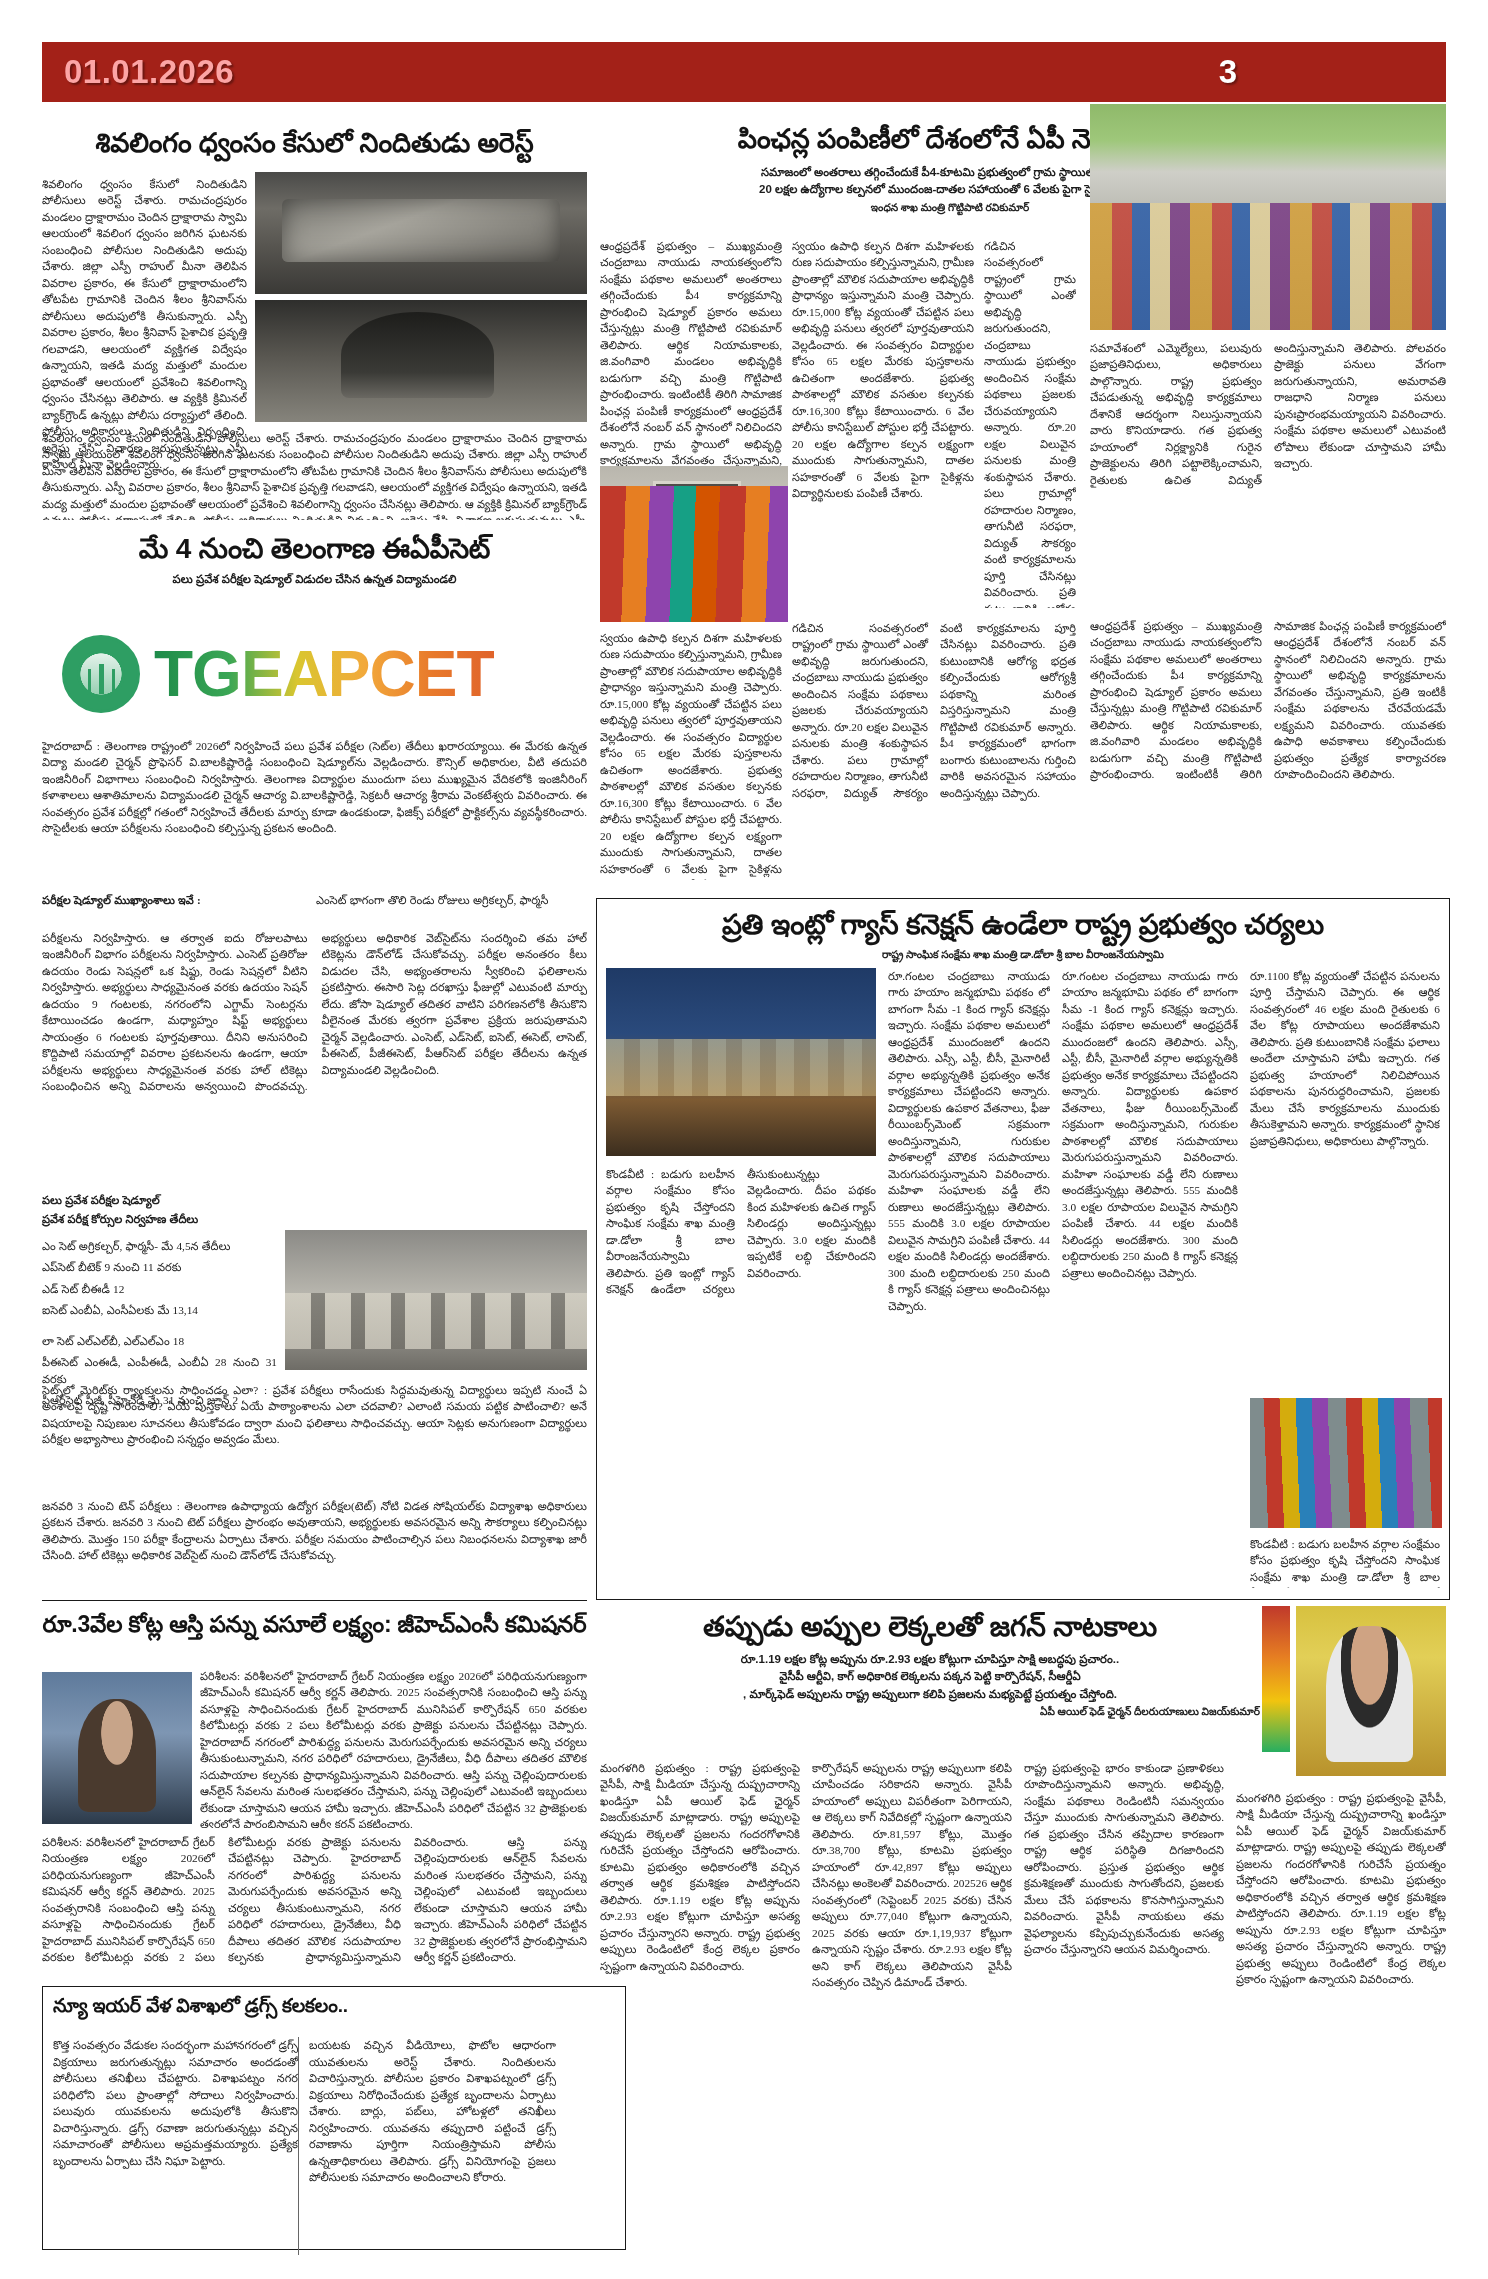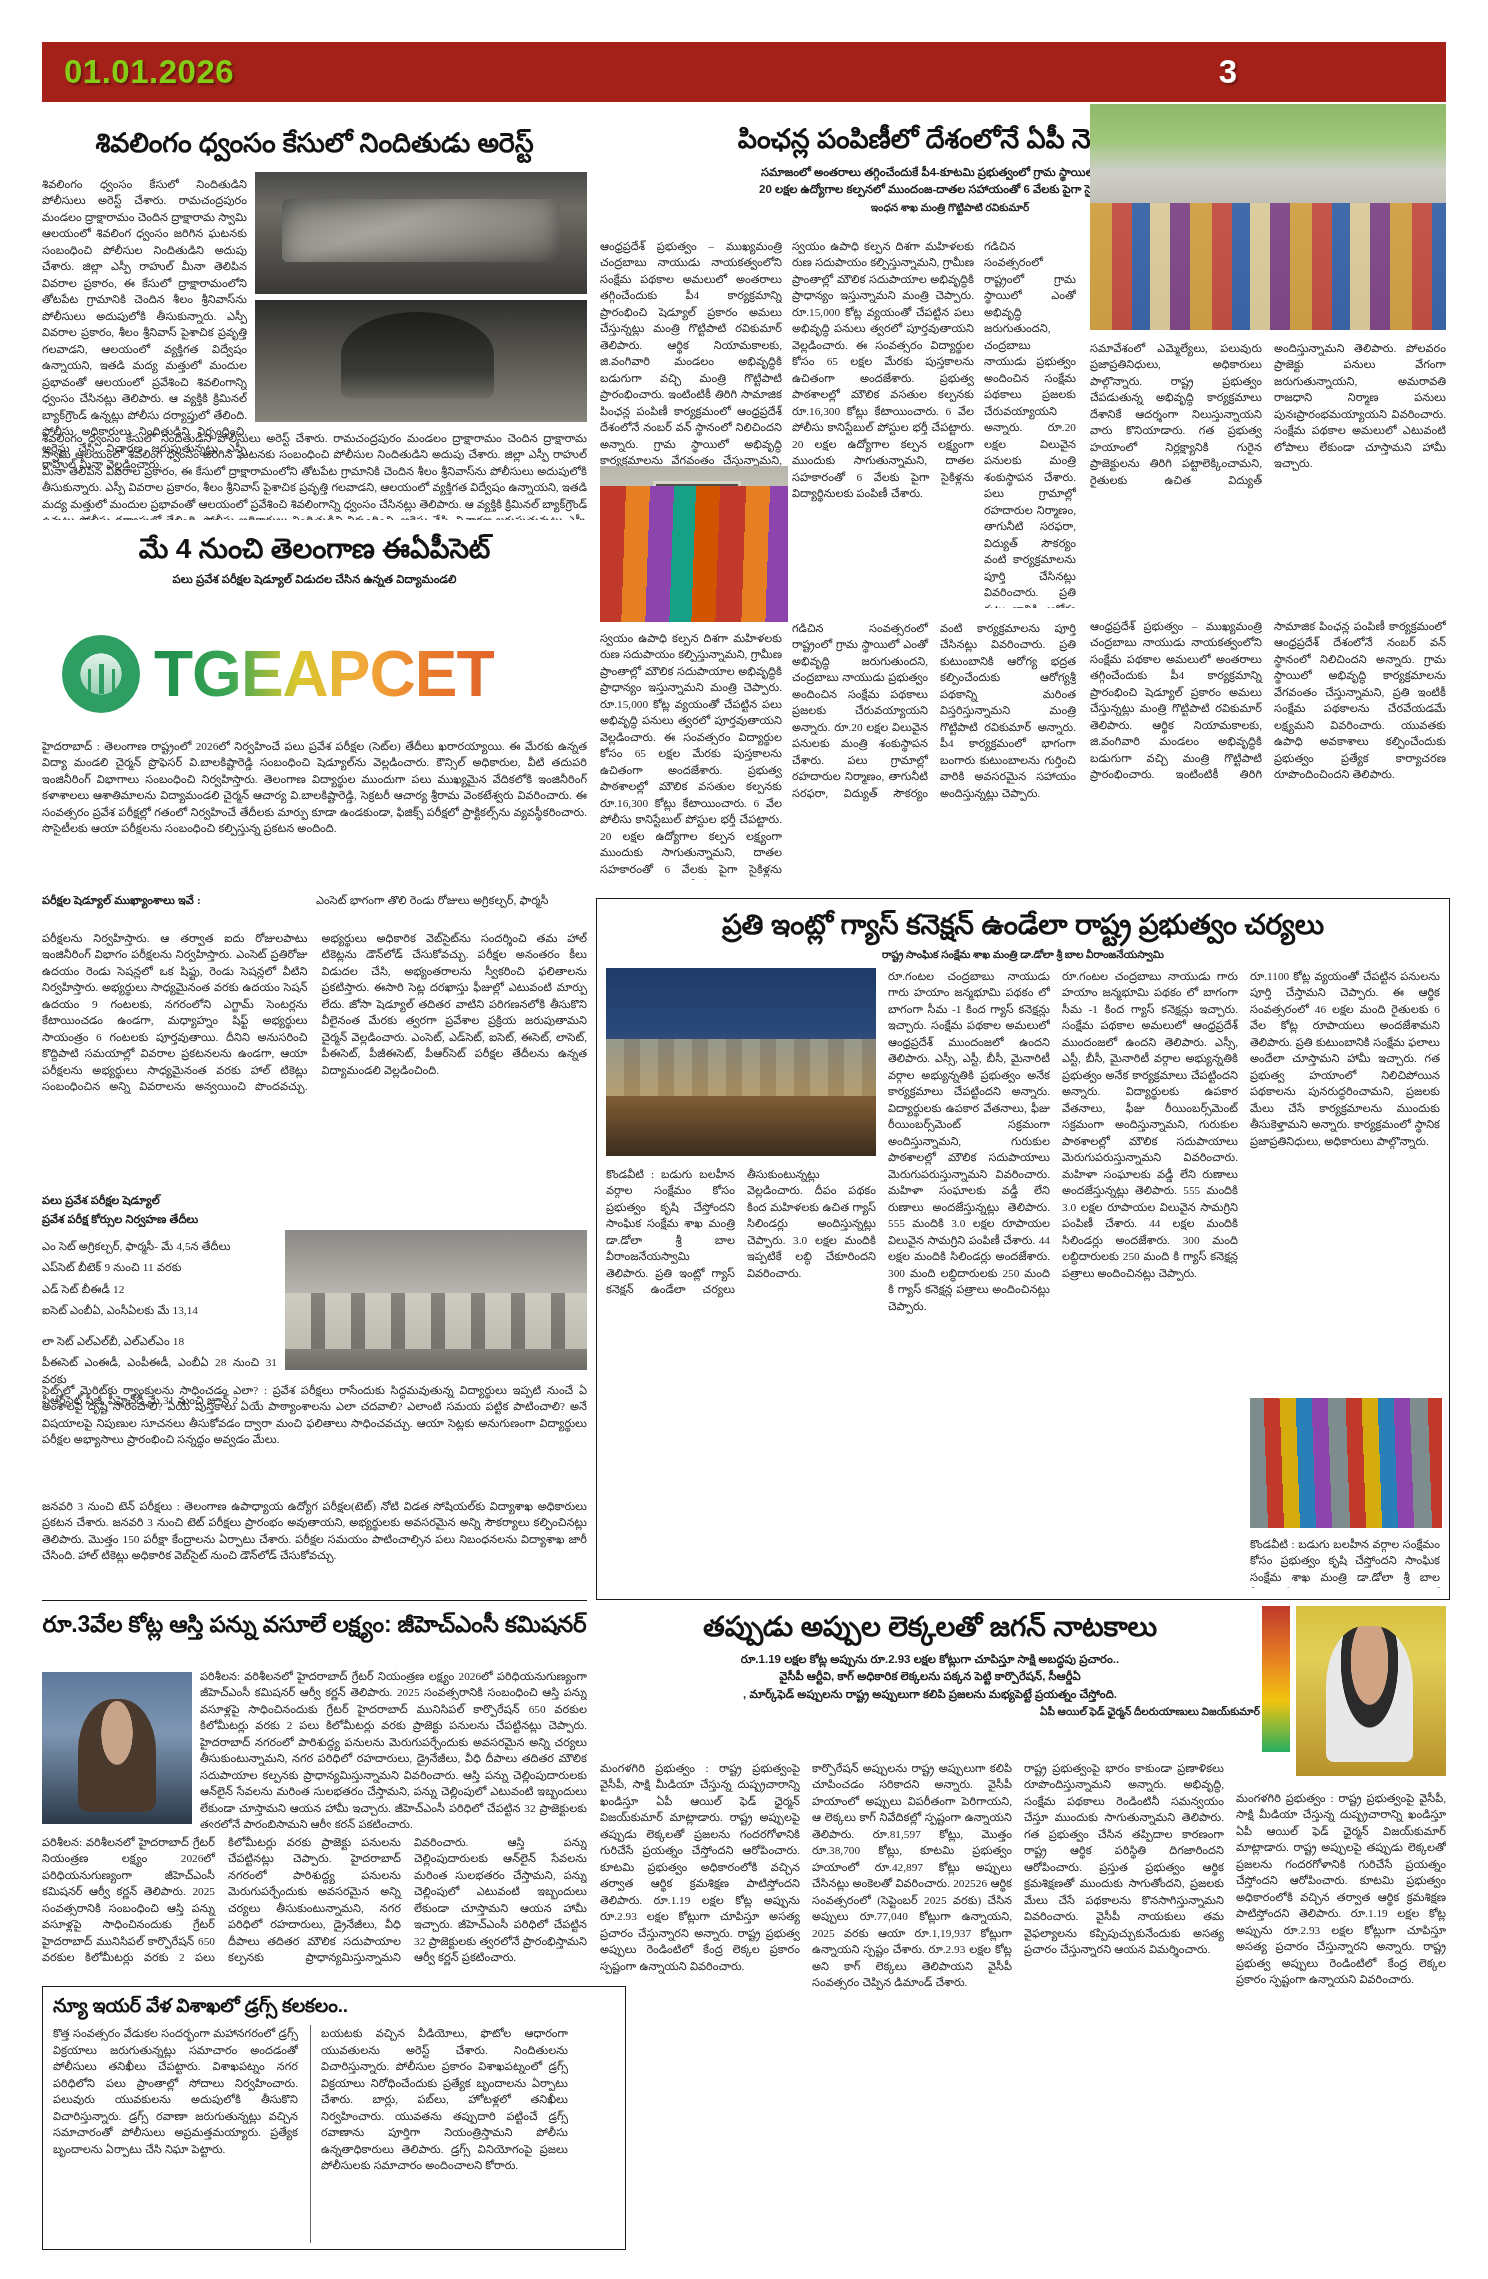--- a/index.html
+++ b/index.html
@@ -28,21 +28,21 @@
     background: #a32118;
     display: flex;
     align-items: center;
     justify-content: space-between;
     padding: 0 24px 0 22px;
   }
   .masthead .date {
     font-family: "Liberation Sans", sans-serif;
     font-weight: bold;
     font-size: 33px;
-    color: #84cc16;
+    color: #fca5a5;
     letter-spacing: .5px;
     text-shadow: 2px 2px 2px rgba(0,0,0,.35);
   }
   .masthead .pageno {
     font-family: "Liberation Sans", sans-serif;
     font-weight: bold;
     font-size: 33px;
     color: #ffffff;
     text-shadow: 2px 2px 2px rgba(0,0,0,.35);
     margin-right: 185px;
@@ -268,21 +268,21 @@
 
   <div style="position:absolute;left:42px;top:1600px;width:545px;border-top:1.6px solid #1a1a1a;padding-top:10px;">
     <div class="hl hl-md" style="text-align:center;">రూ.3వేల కోట్ల ఆస్తి పన్ను వసూలే లక్ష్యం: జీహెచ్ఎంసీ కమిషనర్</div>
   </div>
   <div class="photo ph-officer" style="left:42px;top:1672px;width:150px;height:152px;"></div>
   <div class="body-txt" style="position:absolute;left:200px;top:1668px;width:387px;height:160px;overflow:hidden;">పరిశీలన: వరిశీలనలో హైదరాబాద్ గ్రేటర్ నియంత్రణ లక్ష్యం 2026లో పరిధియనుగుణ్యంగా జీహెచ్ఎంసీ కమిషనర్ ఆర్వీ కర్ణన్ తెలిపారు. 2025 సంవత్సరానికి సంబంధించి ఆస్తి పన్ను వసూళ్లపై సాధించినందుకు గ్రేటర్ హైదరాబాద్ మునిసిపల్ కార్పొరేషన్ 650 వరకుల కిలోమీటర్లు వరకు 2 పలు కిలోమీటర్లు వరకు ప్రాజెక్టు పనులను చేపట్టినట్లు చెప్పారు. హైదరాబాద్ నగరంలో పారిశుద్ధ్య పనులను మెరుగుపర్చేందుకు అవసరమైన అన్ని చర్యలు తీసుకుంటున్నామని, నగర పరిధిలో రహదారులు, డ్రైనేజీలు, వీధి దీపాలు తదితర మౌలిక సదుపాయాల కల్పనకు ప్రాధాన్యమిస్తున్నామని వివరించారు. ఆస్తి పన్ను చెల్లింపుదారులకు ఆన్‌లైన్ సేవలను మరింత సులభతరం చేస్తామని, పన్ను చెల్లింపులో ఎటువంటి ఇబ్బందులు లేకుండా చూస్తామని ఆయన హామీ ఇచ్చారు. జీహెచ్ఎంసీ పరిధిలో చేపట్టిన 32 ప్రాజెక్టులకు త్వరలోనే ప్రారంభిస్తామని ఆర్వీ కర్ణన్ ప్రకటించారు.</div>
   <div class="body-txt" style="position:absolute;left:42px;top:1834px;width:545px;height:134px;overflow:hidden;column-count:3;column-gap:13px;">పరిశీలన: వరిశీలనలో హైదరాబాద్ గ్రేటర్ నియంత్రణ లక్ష్యం 2026లో పరిధియనుగుణ్యంగా జీహెచ్ఎంసీ కమిషనర్ ఆర్వీ కర్ణన్ తెలిపారు. 2025 సంవత్సరానికి సంబంధించి ఆస్తి పన్ను వసూళ్లపై సాధించినందుకు గ్రేటర్ హైదరాబాద్ మునిసిపల్ కార్పొరేషన్ 650 వరకుల కిలోమీటర్లు వరకు 2 పలు కిలోమీటర్లు వరకు ప్రాజెక్టు పనులను చేపట్టినట్లు చెప్పారు. హైదరాబాద్ నగరంలో పారిశుద్ధ్య పనులను మెరుగుపర్చేందుకు అవసరమైన అన్ని చర్యలు తీసుకుంటున్నామని, నగర పరిధిలో రహదారులు, డ్రైనేజీలు, వీధి దీపాలు తదితర మౌలిక సదుపాయాల కల్పనకు ప్రాధాన్యమిస్తున్నామని వివరించారు. ఆస్తి పన్ను చెల్లింపుదారులకు ఆన్‌లైన్ సేవలను మరింత సులభతరం చేస్తామని, పన్ను చెల్లింపులో ఎటువంటి ఇబ్బందులు లేకుండా చూస్తామని ఆయన హామీ ఇచ్చారు. జీహెచ్ఎంసీ పరిధిలో చేపట్టిన 32 ప్రాజెక్టులకు త్వరలోనే ప్రారంభిస్తామని ఆర్వీ కర్ణన్ ప్రకటించారు.</div>
 
   <div class="box-rule" style="position:absolute;left:42px;top:1986px;width:584px;height:264px;padding:8px 10px;">
     <div class="hl hl-sm">న్యూ ఇయర్ వేళ విశాఖలో డ్రగ్స్ కలకలం..</div>
-    <div style="display:flex;gap:12px;margin-top:8px;">
+    <div style="display:flex;margin-top:20px;">
       <div class="body-txt" style="width:245px;height:218px;overflow:hidden;">కొత్త సంవత్సరం వేడుకల సందర్భంగా మహానగరంలో డ్రగ్స్ విక్రయాలు జరుగుతున్నట్లు సమాచారం అందడంతో పోలీసులు తనిఖీలు చేపట్టారు. విశాఖపట్నం నగర పరిధిలోని పలు ప్రాంతాల్లో సోదాలు నిర్వహించారు. పలువురు యువకులను అదుపులోకి తీసుకొని విచారిస్తున్నారు. డ్రగ్స్ రవాణా జరుగుతున్నట్లు వచ్చిన సమాచారంతో పోలీసులు అప్రమత్తమయ్యారు. ప్రత్యేక బృందాలను ఏర్పాటు చేసి నిఘా పెట్టారు.</div>
       <div class="body-txt" style="width:258px;height:218px;overflow:hidden;border-left:1px solid #666;padding-left:10px;">బయటకు వచ్చిన వీడియోలు, ఫొటోల ఆధారంగా యువతులను అరెస్ట్ చేశారు. నిందితులను విచారిస్తున్నారు. పోలీసుల ప్రకారం విశాఖపట్నంలో డ్రగ్స్ విక్రయాలు నిరోధించేందుకు ప్రత్యేక బృందాలను ఏర్పాటు చేశారు. బార్లు, పబ్‌లు, హోటళ్లలో తనిఖీలు నిర్వహించారు. యువతను తప్పుదారి పట్టించే డ్రగ్స్ రవాణాను పూర్తిగా నియంత్రిస్తామని పోలీసు ఉన్నతాధికారులు తెలిపారు. డ్రగ్స్ వినియోగంపై ప్రజలు పోలీసులకు సమాచారం అందించాలని కోరారు.</div>
     </div>
   </div>
 
   <div style="position:absolute;left:600px;top:124px;width:700px;">
     <div class="hl hl-xl" style="text-align:center;">పింఛన్ల పంపిణీలో దేశంలోనే ఏపీ నెంబర్ 1</div>
     <div class="sub" style="margin-top:8px;">సమాజంలో అంతరాలు తగ్గించేందుకే పీ4-కూటమి ప్రభుత్వంలో గ్రామ స్థాయిలో అభివృద్ధి</div>
     <div class="sub">20 లక్షల ఉద్యోగాల కల్పనలో ముందంజ-దాతల సహాయంతో 6 వేలకు పైగా సైకిళ్ల పంపిణీ</div>
     <div class="byline" style="margin-top:4px;">ఇంధన శాఖ మంత్రి గొట్టిపాటి రవికుమార్</div>

